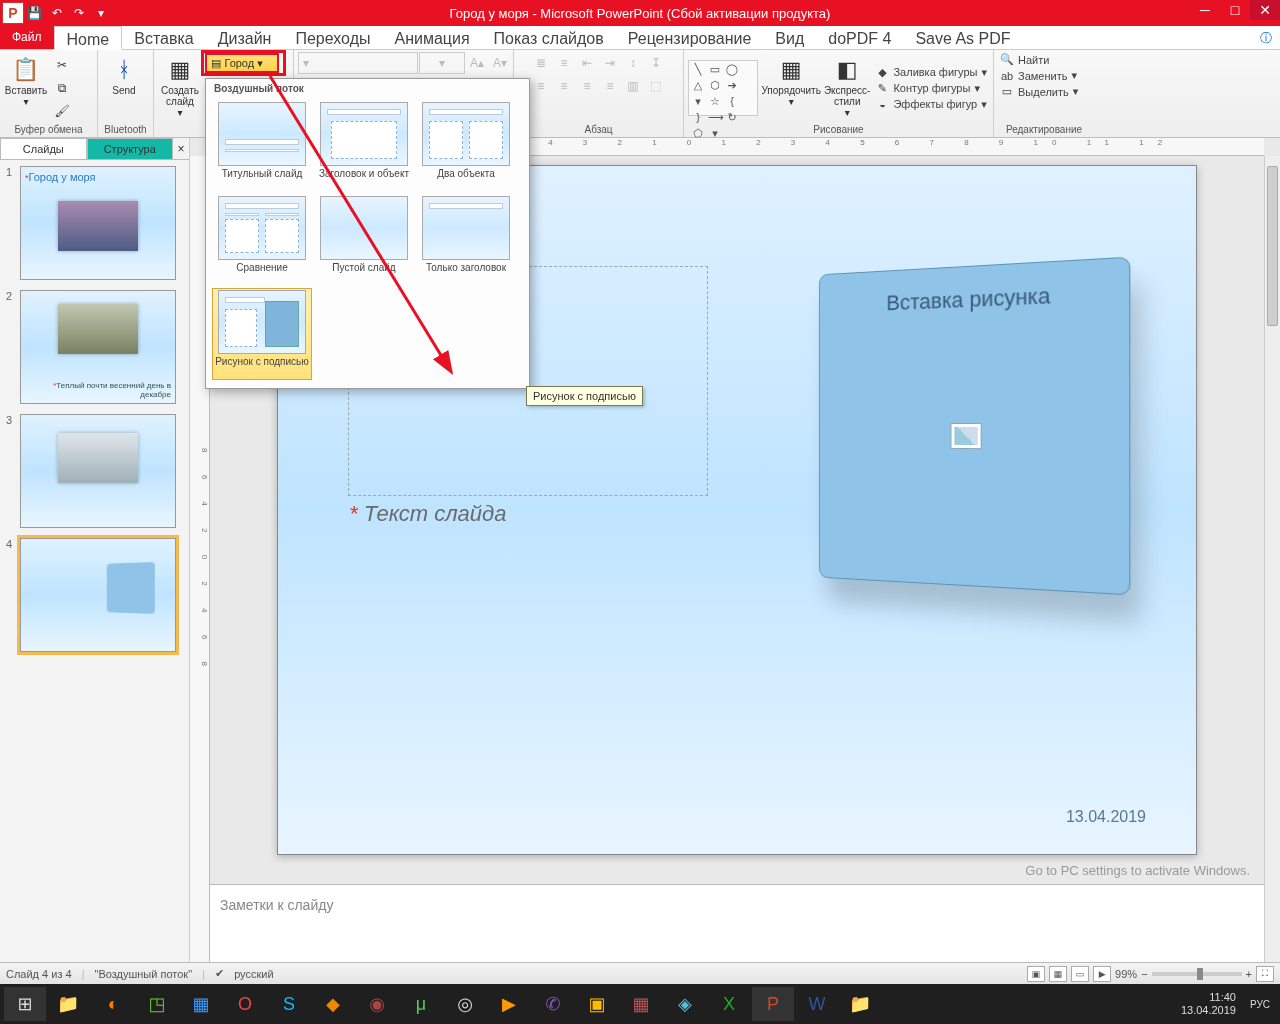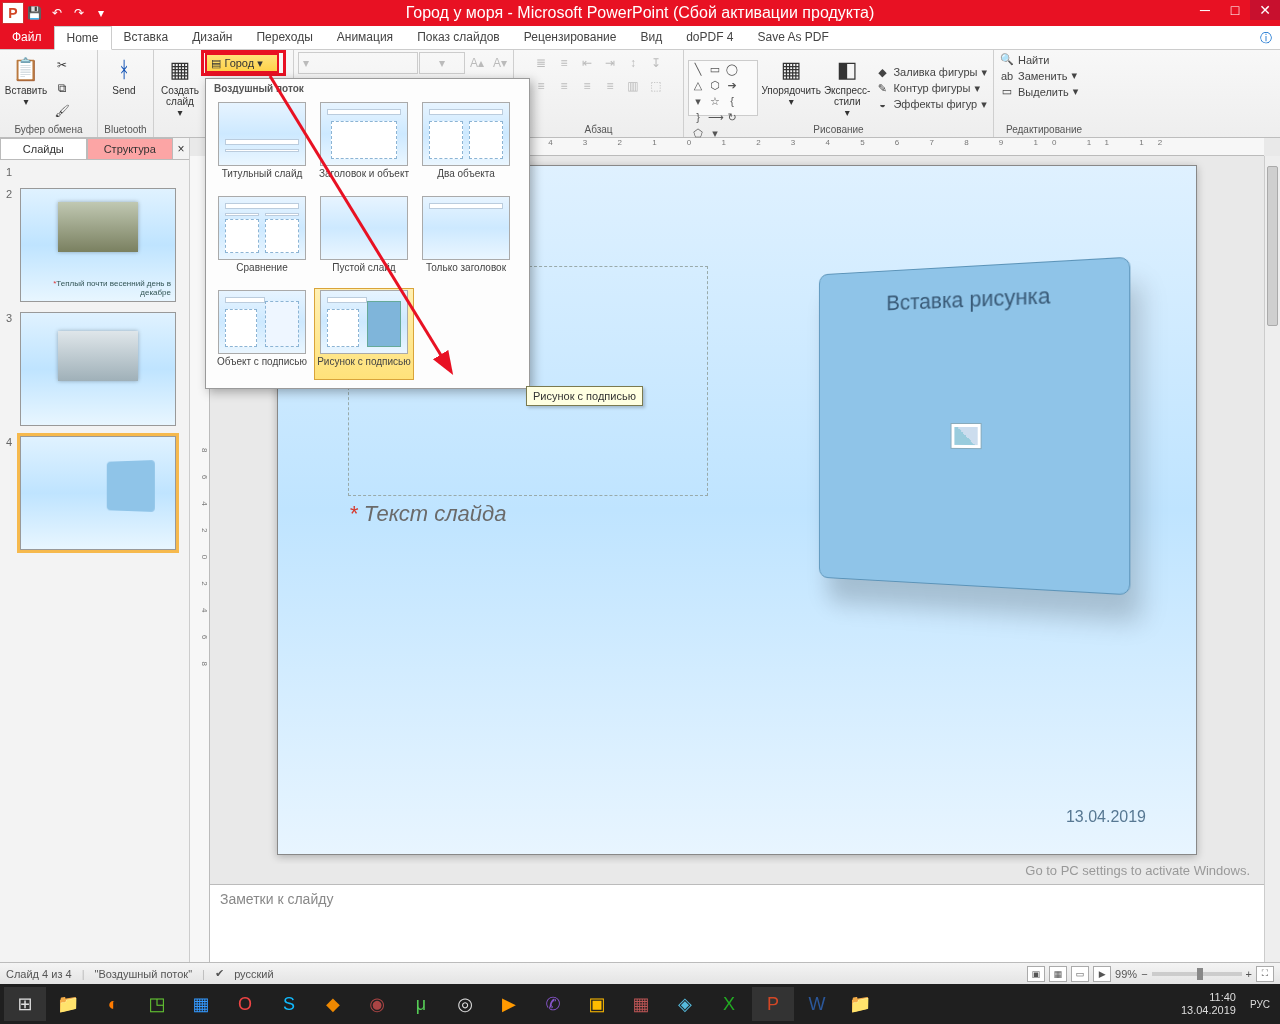--- a/index.html
+++ b/index.html
@@ -3,29 +3,29 @@
 <meta charset="utf-8">
 <style>
   * { box-sizing: border-box; margin: 0; padding: 0; font-family: "Segoe UI", Tahoma, sans-serif; }
   body { width: 1280px; height: 1024px; overflow: hidden; background: #fff; font-size: 12px; color: #333; position: relative; }
 
   
   .titlebar { background: #e81123; height: 26px; display: flex; align-items: center; position: relative; }
   .qat { display: flex; align-items: center; height: 100%; }
   .qat-logo { width: 22px; height: 22px; background: #fff; border: 1px solid #c33; display: inline-flex; align-items: center; justify-content: center; color: #d24726; font-weight: bold; font-size: 14px; margin-left: 2px; }
   .qat-btn { width: 22px; height: 22px; display: inline-flex; align-items: center; justify-content: center; color: #fff; font-size: 12px; }
-  .title-text { position: absolute; left: 50%; transform: translateX(-50%); color: #fff; font-size: 16px; }
+  .title-text { position: absolute; left: 50%; transform: translateX(-50%); color: #fff; font-size: 13px; }
   .win-controls { position: absolute; right: 0; top: 0; display: flex; }
   .win-btn { width: 30px; height: 20px; display: flex; align-items: center; justify-content: center; color: #fff; font-size: 14px; }
   .win-close { background: #c8102e; }
 
   
   .tabs { height: 24px; background: #fff; border-bottom: 1px solid #ccc; display: flex; align-items: stretch; }
   .file-tab { background: #e81123; color: #fff; padding: 4px 12px; font-size: 12px; }
-  .tab { padding: 4px 12px; font-size: 12px; color: #444; cursor: default; }
+  .tab { padding: 4px 12px; font-size: 16px; color: #444; cursor: default; }
   .tab.active { background: #fff; border: 1px solid #ccc; border-bottom: 1px solid #fff; margin-bottom: -1px; }
   .help-icon { margin-left: auto; padding: 4px 8px; color: #0066cc; }
 
   
   .ribbon { height: 88px; background: linear-gradient(#f8f8f8,#eee); border-bottom: 1px solid #bdbdbd; display: flex; align-items: stretch; position: relative; }
   .group { border-right: 1px solid #cfcfcf; padding: 2px 4px 0; display: flex; flex-direction: column; justify-content: space-between; }
   .group-label { font-size: 10px; text-align: center; color: #555; padding-bottom: 2px; }
   .group-body { flex: 1; display: flex; align-items: center; gap: 3px; }
   .bigbtn { width: 44px; height: 66px; display: flex; flex-direction: column; align-items: center; justify-content: flex-start; padding-top: 2px; font-size: 10px; text-align: center; }
   .bigbtn .ico { font-size: 22px; margin-bottom: 2px; }
@@ -41,21 +41,21 @@
 
   .rtool { display: flex; align-items: center; gap: 4px; padding: 1px 2px; font-size: 11px; color: #444; white-space: nowrap; }
   .rtool .ic { width: 14px; text-align: center; }
 
   
   .workspace { position: absolute; top: 138px; left: 0; right: 0; bottom: 40px; display: flex; background: #fff; }
 
   
   .slide-panel { width: 190px; background: #f3f3f3; border-right: 1px solid #ccc; display: flex; flex-direction: column; }
   .panel-tabs { display: flex; height: 22px; border-bottom: 1px solid #bbb; }
-  .panel-tab { flex:1; font-size: 11px; display: flex; align-items: center; justify-content: center; background: #fca5a5; border: 1px solid #bbb; border-bottom: none; }
+  .panel-tab { flex:1; font-size: 11px; display: flex; align-items: center; justify-content: center; background: #14b8a6; border: 1px solid #bbb; border-bottom: none; }
   .panel-tab.active { background: #fff; }
   .panel-close { width: 16px; display: flex; align-items: center; justify-content: center; }
   .thumbs { flex:1; overflow: auto; padding: 6px; }
   .thumb-row { display: flex; gap: 4px; margin-bottom: 10px; }
   .thumb-num { font-size: 11px; color: #666; width: 10px; }
   .thumb { width: 156px; height: 114px; background: linear-gradient(#e0f2ff,#bfe4ff,#e8f6ff); border: 1px solid #999; position: relative; font-size: 9px; color: #2a6aa6; padding: 4px; }
   .thumb.selected { outline: 3px solid #f6b94d; }
   .thumb-img { position:absolute; left:50%; top:30%; transform:translateX(-50%); width:80px; height:50px; background:#789; box-shadow:0 0 4px rgba(0,0,0,.3); }
   .thumb-caption { position:absolute; bottom:4px; right:4px; left:4px; text-align:right; font-size:8px; color:#355; }
 
@@ -70,21 +70,21 @@
   .ph-title { left:70px; top:460px; width:720px; height:120px; font-size:54px; color:#6a6a6a; padding:10px 12px; font-family: Calibri, sans-serif; text-shadow: 0 3px 6px rgba(0,0,0,.15); }
   .ph-title .star{ color:#d63a2f; font-size:40px; vertical-align:top; margin-right:6px;}
   .ph-text { left:70px; top:100px; width:360px; height:230px; }
   .ph-text .lbl{ position:absolute; bottom:-32px; left:0; font-size:22px; color:#6a6a6a; }
   .ph-text .lbl .star{ color:#d63a2f; }
   .pic-shape { position:absolute; right:70px; top:100px; width:320px; height:320px; background:#8fc4e8; border:1px solid #5b93b8; transform: perspective(700px) rotateY(-14deg); box-shadow: 10px 25px 25px rgba(0,0,0,.18); border-radius:10px; display:flex; flex-direction:column; align-items:center; justify-content:flex-start; padding-top:20px; color:#395a77; font-size:22px; }
   .pic-shape .picic { margin-top:110px; width:32px; height:26px; background:#fff; border:1px solid #8ab; position:relative;}
   .pic-shape .picic::after{content:"";position:absolute;inset:3px;background:linear-gradient(45deg,#9cd 50%,#cde 50%);}
   .date-text { position:absolute; right:50px; bottom:28px; font-size:16px; color:#577893; }
 
-  .notes { position:absolute; left:20px; right:16px; bottom:0; height:100px; background:#fff; border-top:1px solid #bbb; padding:6px 10px; color:#888; font-size:14px; }
+  .notes { position:absolute; left:20px; right:16px; bottom:0; height:100px; background:#fff; border-top:1px solid #bbb; padding:12px 10px; color:#888; font-size:14px; }
   .watermark { position:absolute; right:30px; bottom:106px; color:#999; font-size:13px; }
 
   .scroll-v { position:absolute; top:18px; right:0; width:16px; bottom:0; background:#eee; border-left:1px solid #ccc; }
   .scroll-v .th { position:absolute; left:2px; right:2px; top:10px; height:160px; background:#cfcfcf; border:1px solid #aaa; border-radius:2px;}
 
   
   .gallery { position:absolute; top:78px; left:205px; width:325px; background:#fdfdfd; border:1px solid #9a9a9a; box-shadow:3px 3px 10px rgba(0,0,0,.3); z-index:50; padding-bottom:6px;}
   .gallery-head { font-size:10px; font-weight:bold; color:#555; padding:4px 8px; }
   .gallery-grid { display:flex; flex-wrap:wrap; padding:2px 6px; gap:2px; }
   .g-item { width:100px; display:flex; flex-direction:column; align-items:center; padding:2px; }
@@ -314,20 +314,24 @@
 <div class="workspace">
   <div class="slide-panel">
     <div class="panel-tabs">
       <div class="panel-tab active">Слайды</div>
       <div class="panel-tab">Структура</div>
       <div class="panel-close">×</div>
     </div>
     <div class="thumbs">
       <div class="thumb-row">
           <span class="thumb-num">1</span>
+        <div class="thumb">
+          <span style="color:#d33">*</span><span style="color:#2a7ac2;font-size:11px">Город у моря</span>
+          <div class="thumb-img" style="background:linear-gradient(#a98bb0,#4d5d86)"></div>
+        </div>
       </div>
       <div class="thumb-row">
           <span class="thumb-num">2</span>
         <div class="thumb">
           <div class="thumb-img" style="top:12%;background:linear-gradient(#c0c8b2,#7a8060)"></div>
           <div class="thumb-caption"><span style="color:#d33">*</span><span>Теплый почти весенний день в декабре</span></div>
         </div>
       </div>
       <div class="thumb-row">
           <span class="thumb-num">3</span>
@@ -404,28 +408,20 @@
       </div>
     <div class="g-item">
         <div class="g-thumb"></div>
         <div class="g-cap">Пустой слайд</div>
       </div>
     <div class="g-item">
         <div class="g-thumb">
           <div class="bar" style="top:6px"></div>
         </div>
         <div class="g-cap">Только заголовок</div>
-      </div>
-    <div class="g-item">
-        <div class="g-thumb">
-          <div class="bar" style="top:6px;right:40px"></div>
-          <div class="box" style="top:18px;left:6px;width:32px;bottom:6px"></div>
-          <div class="box" style="top:10px;right:6px;width:34px;bottom:6px;background:#eef6ff"></div>
-        </div>
-        <div class="g-cap">Объект с подписью</div>
       </div>
     <div class="g-item hov">
         <div class="g-thumb">
           <div class="bar" style="top:6px;right:40px"></div>
           <div class="box" style="top:18px;left:6px;width:32px;bottom:6px"></div>
           <div class="box" style="top:10px;right:6px;width:34px;bottom:6px;background:#7fb5da;border:1px solid #6a9"></div>
         </div>
         <div class="g-cap">Рисунок с подписью</div>
       </div>
   </div>

